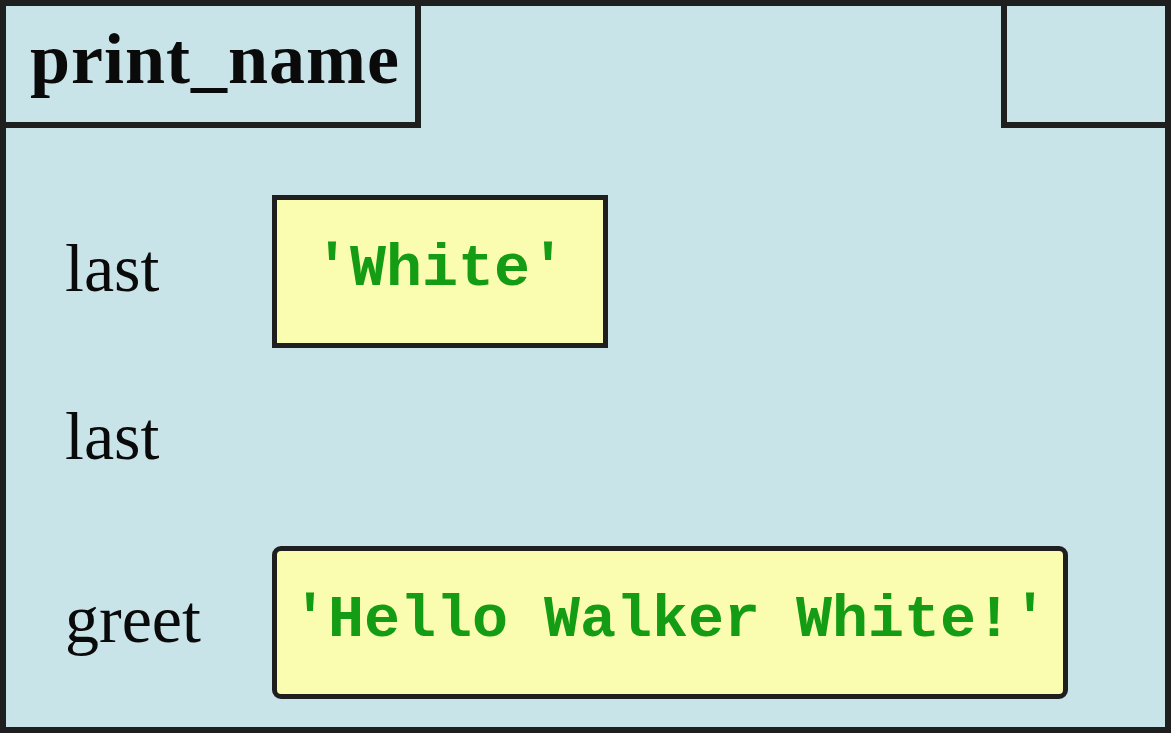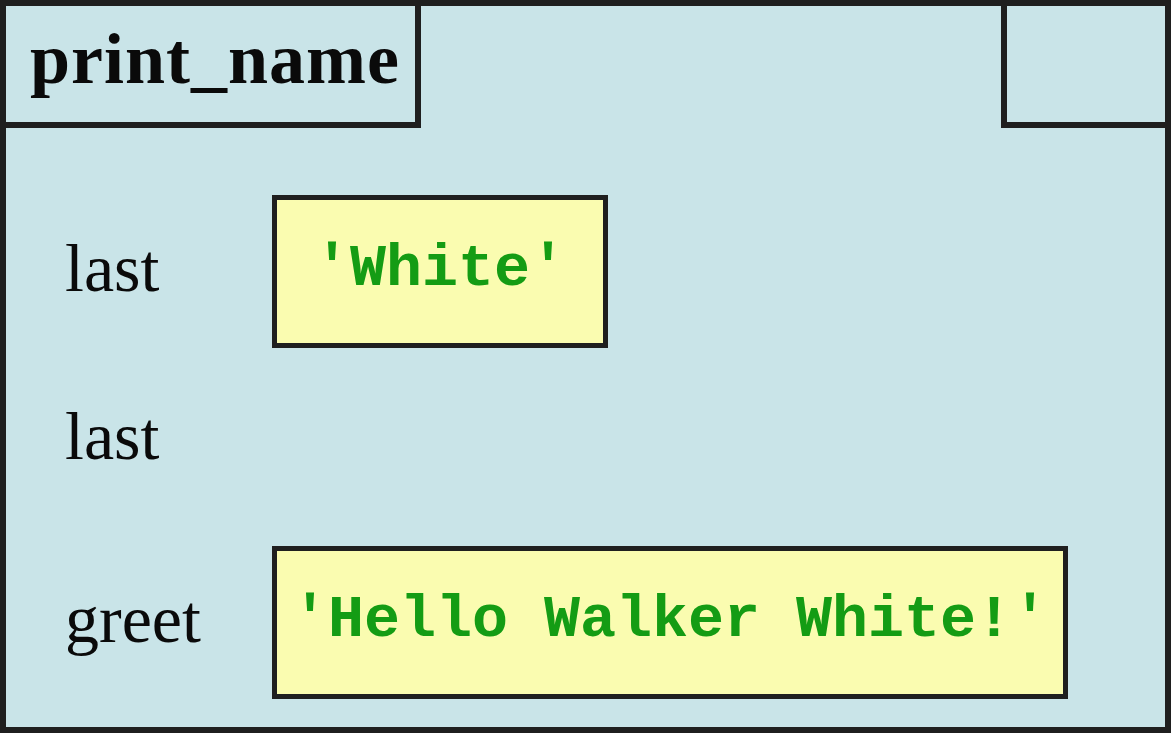--- a/index.html
+++ b/index.html
@@ -78,21 +78,21 @@
   }
   .value-box {
     height: 153px;
     border: 5px solid var(--border);
     background: var(--value-box-fill);
     display: flex;
     align-items: center;
     justify-content: center;
   }
   .w-small { width: 336px; }
-  .w-large { width: 796px; }
+  .w-large { width: 796px; border-radius: 9px; }
   .value-text {
     font-family: "Liberation Mono", "DejaVu Sans Mono", monospace;
     font-weight: bold;
     font-size: 60px;
     color: var(--value-text);
     line-height: 1;
     white-space: nowrap;
     padding-bottom: 6px;
   }
 </style>

